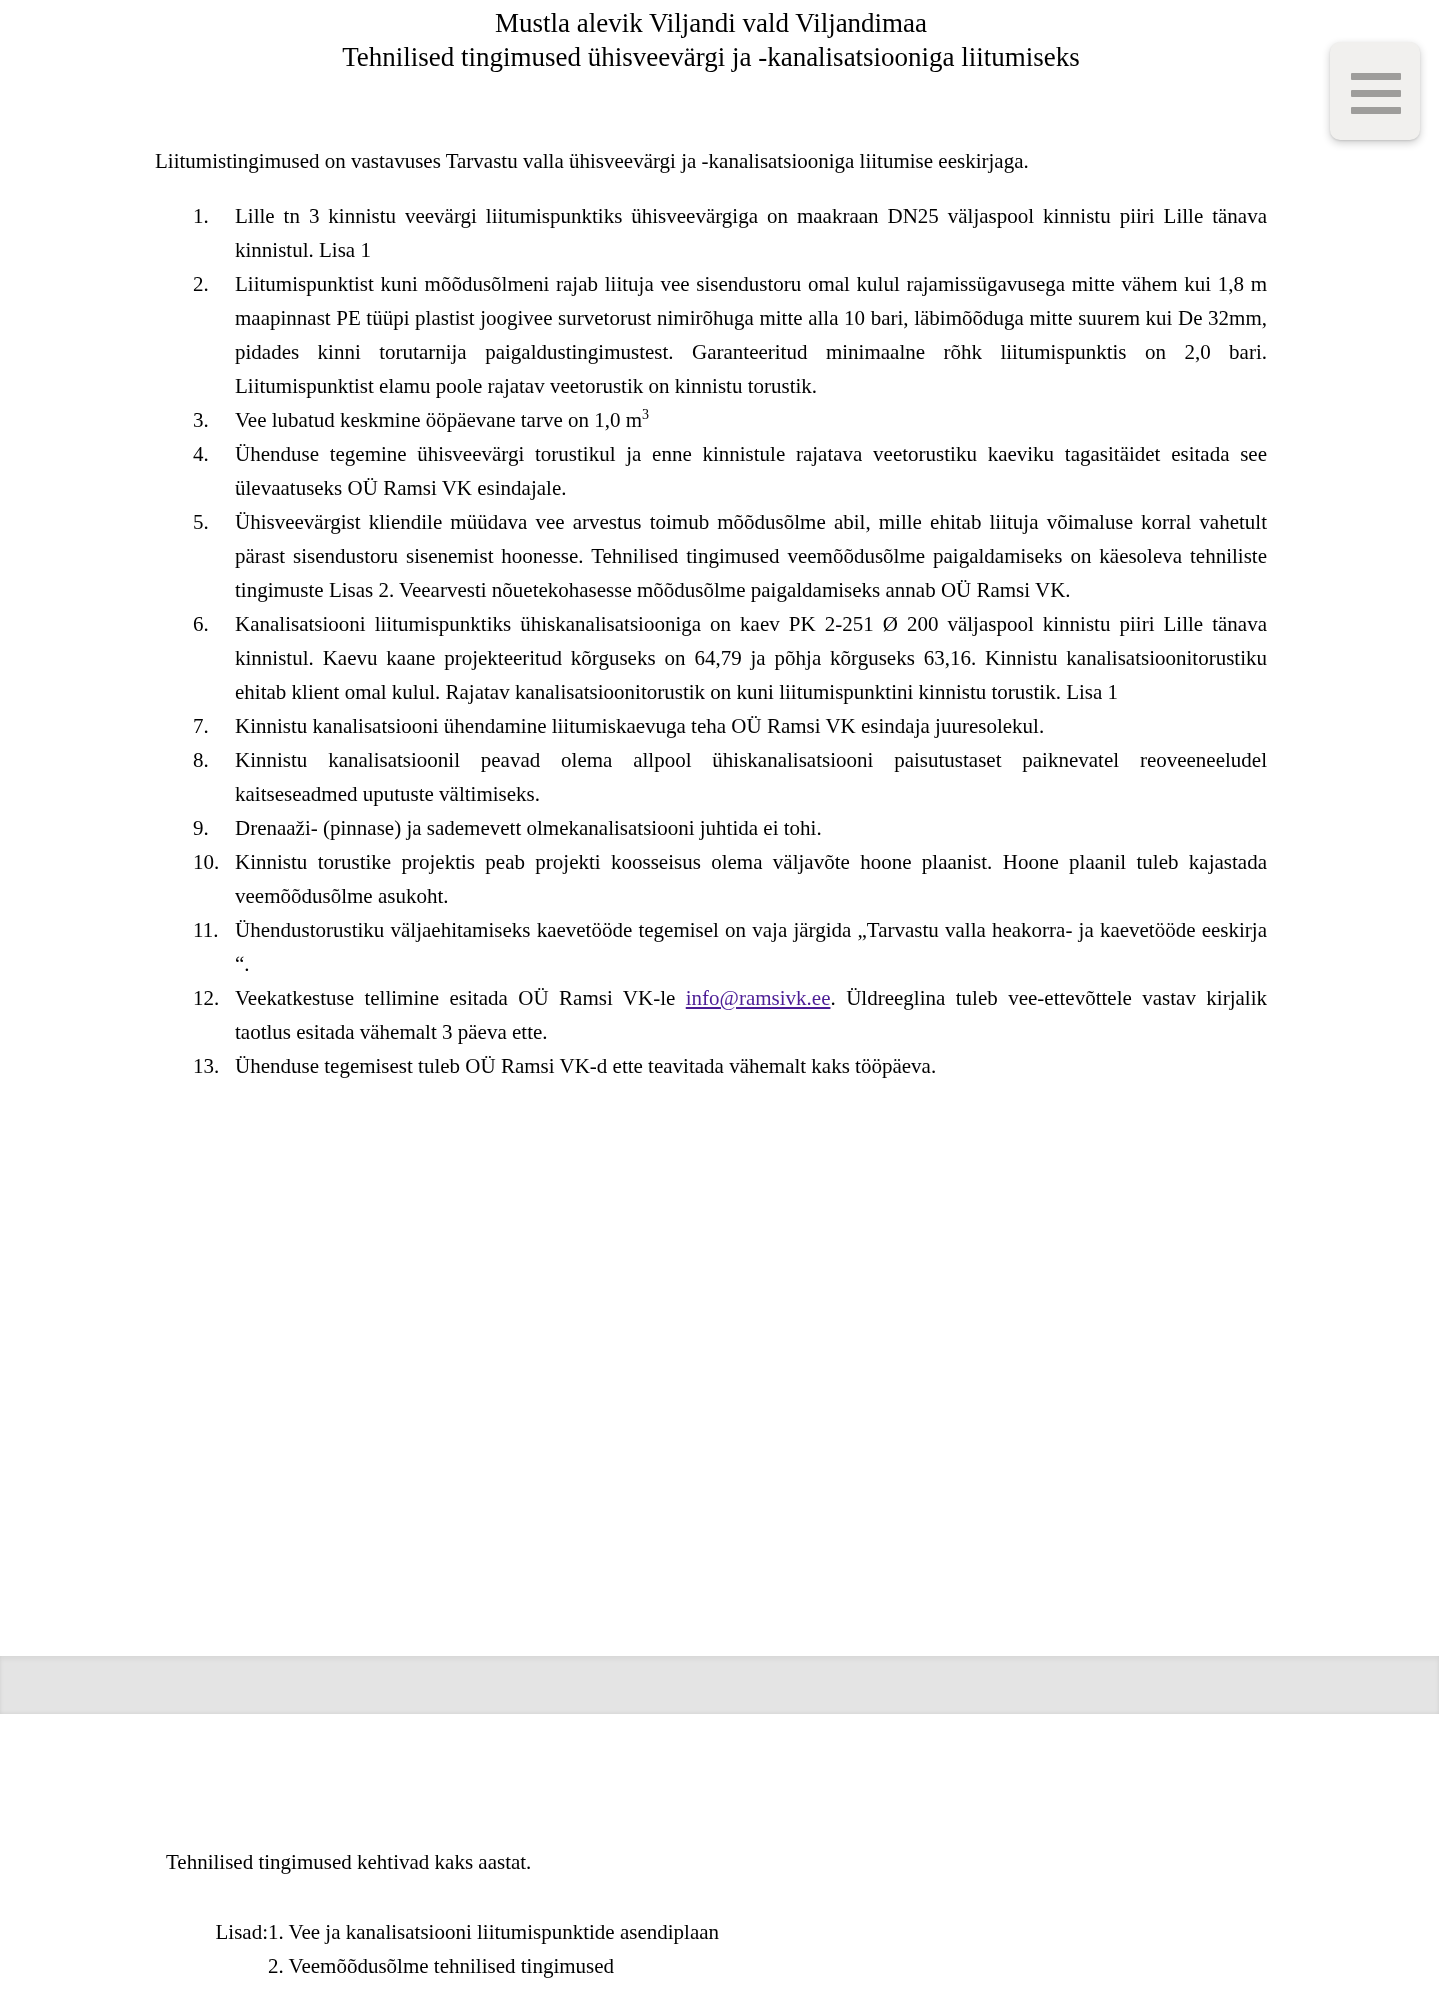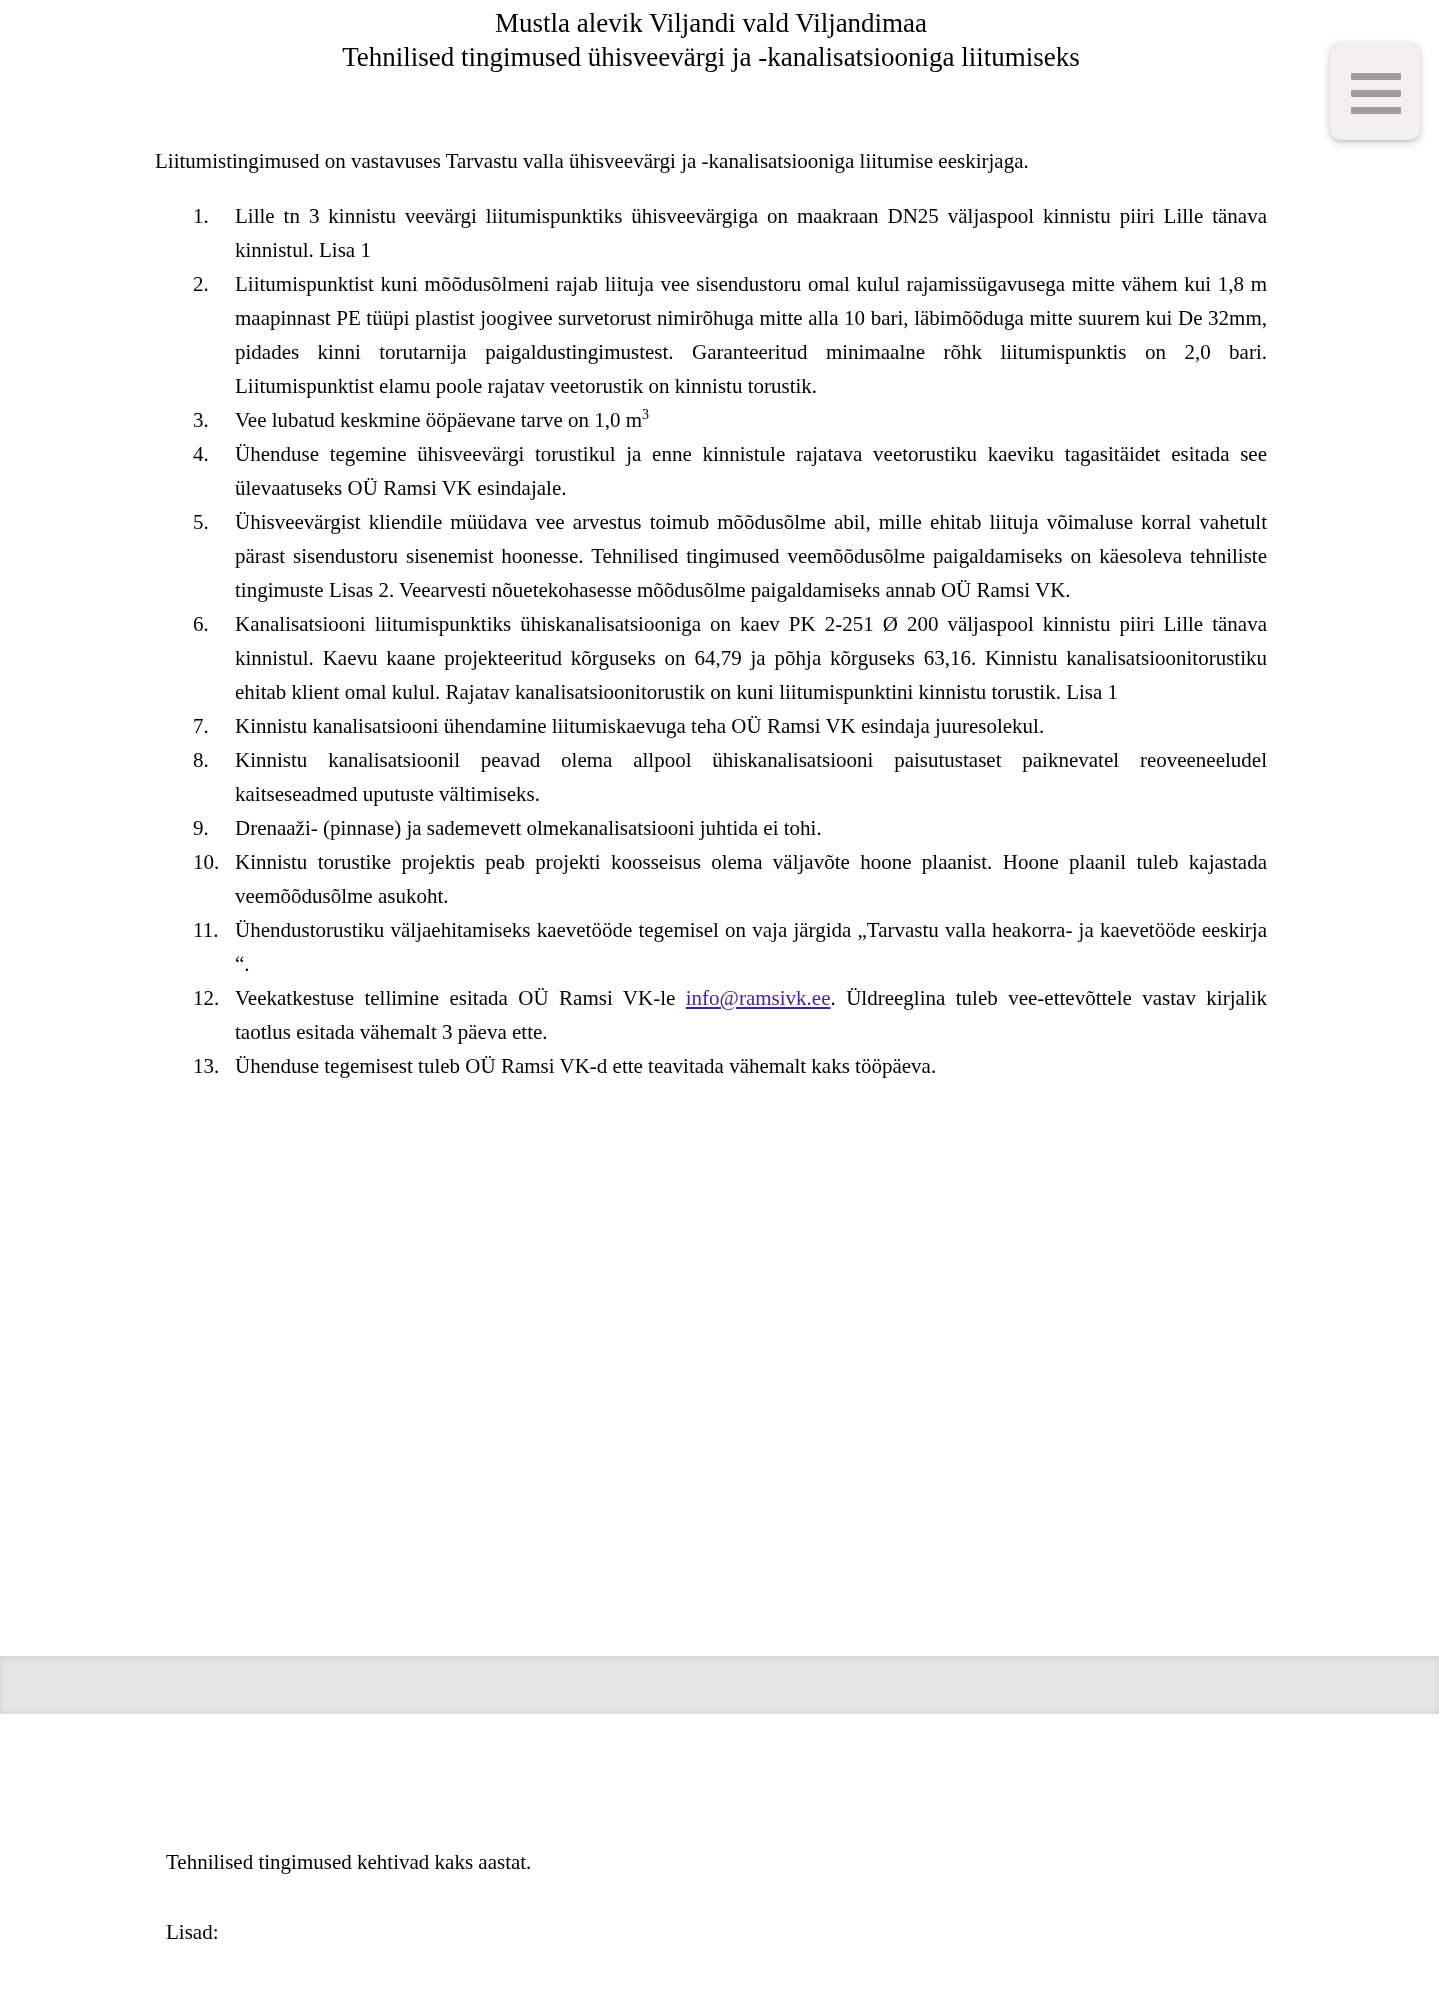--- a/index.html
+++ b/index.html
@@ -49,21 +49,21 @@
   .page-gap {
     position: absolute; left: 0; top: 1656px;
     width: 1439px; height: 58px;
     background: #e4e4e4;
     box-shadow: inset 0 3px 5px rgba(0,0,0,0.06), inset 0 -2px 3px rgba(0,0,0,0.04);
   }
 
   
   .content-2 { position: absolute; left: 166px; top: 1845px; width: 1100px; font-size: 21px; line-height: 34px; }
   .attachments-row { display: flex; margin-top: 36px; }
-  .attachments-label { width: 102px; flex: 0 0 102px; }
+  .attachments-label { width: 102px; flex: 0 0 102px; text-align: right; }
   .attachments-list { margin: 0; padding: 0; list-style: none; }
 </style>
 </head>
 <body>
 
 <div class="viewer">
 
   <div class="content-1">
     <div class="doc-header">
       <div>Mustla alevik Viljandi vald Viljandimaa</div>
@@ -115,20 +115,24 @@
     </ol>
 
   </div>
 
   <div class="page-gap"></div>
 
   <div class="content-2">
     <div>Tehnilised tingimused kehtivad kaks aastat.</div>
     <div class="attachments-row">
       <div class="attachments-label">Lisad:</div>
+      <ul class="attachments-list">
+        <li>1. Vee ja kanalisatsiooni liitumispunktide asendiplaan</li>
+        <li>2. Veemõõdusõlme tehnilised tingimused</li>
+      </ul>
     </div>
   </div>
 
   <button class="menu-button">
     <span class="menu-icon">
       <span class="bar"></span>
       <span class="bar"></span>
       <span class="bar"></span>
     </span>
   </button>

